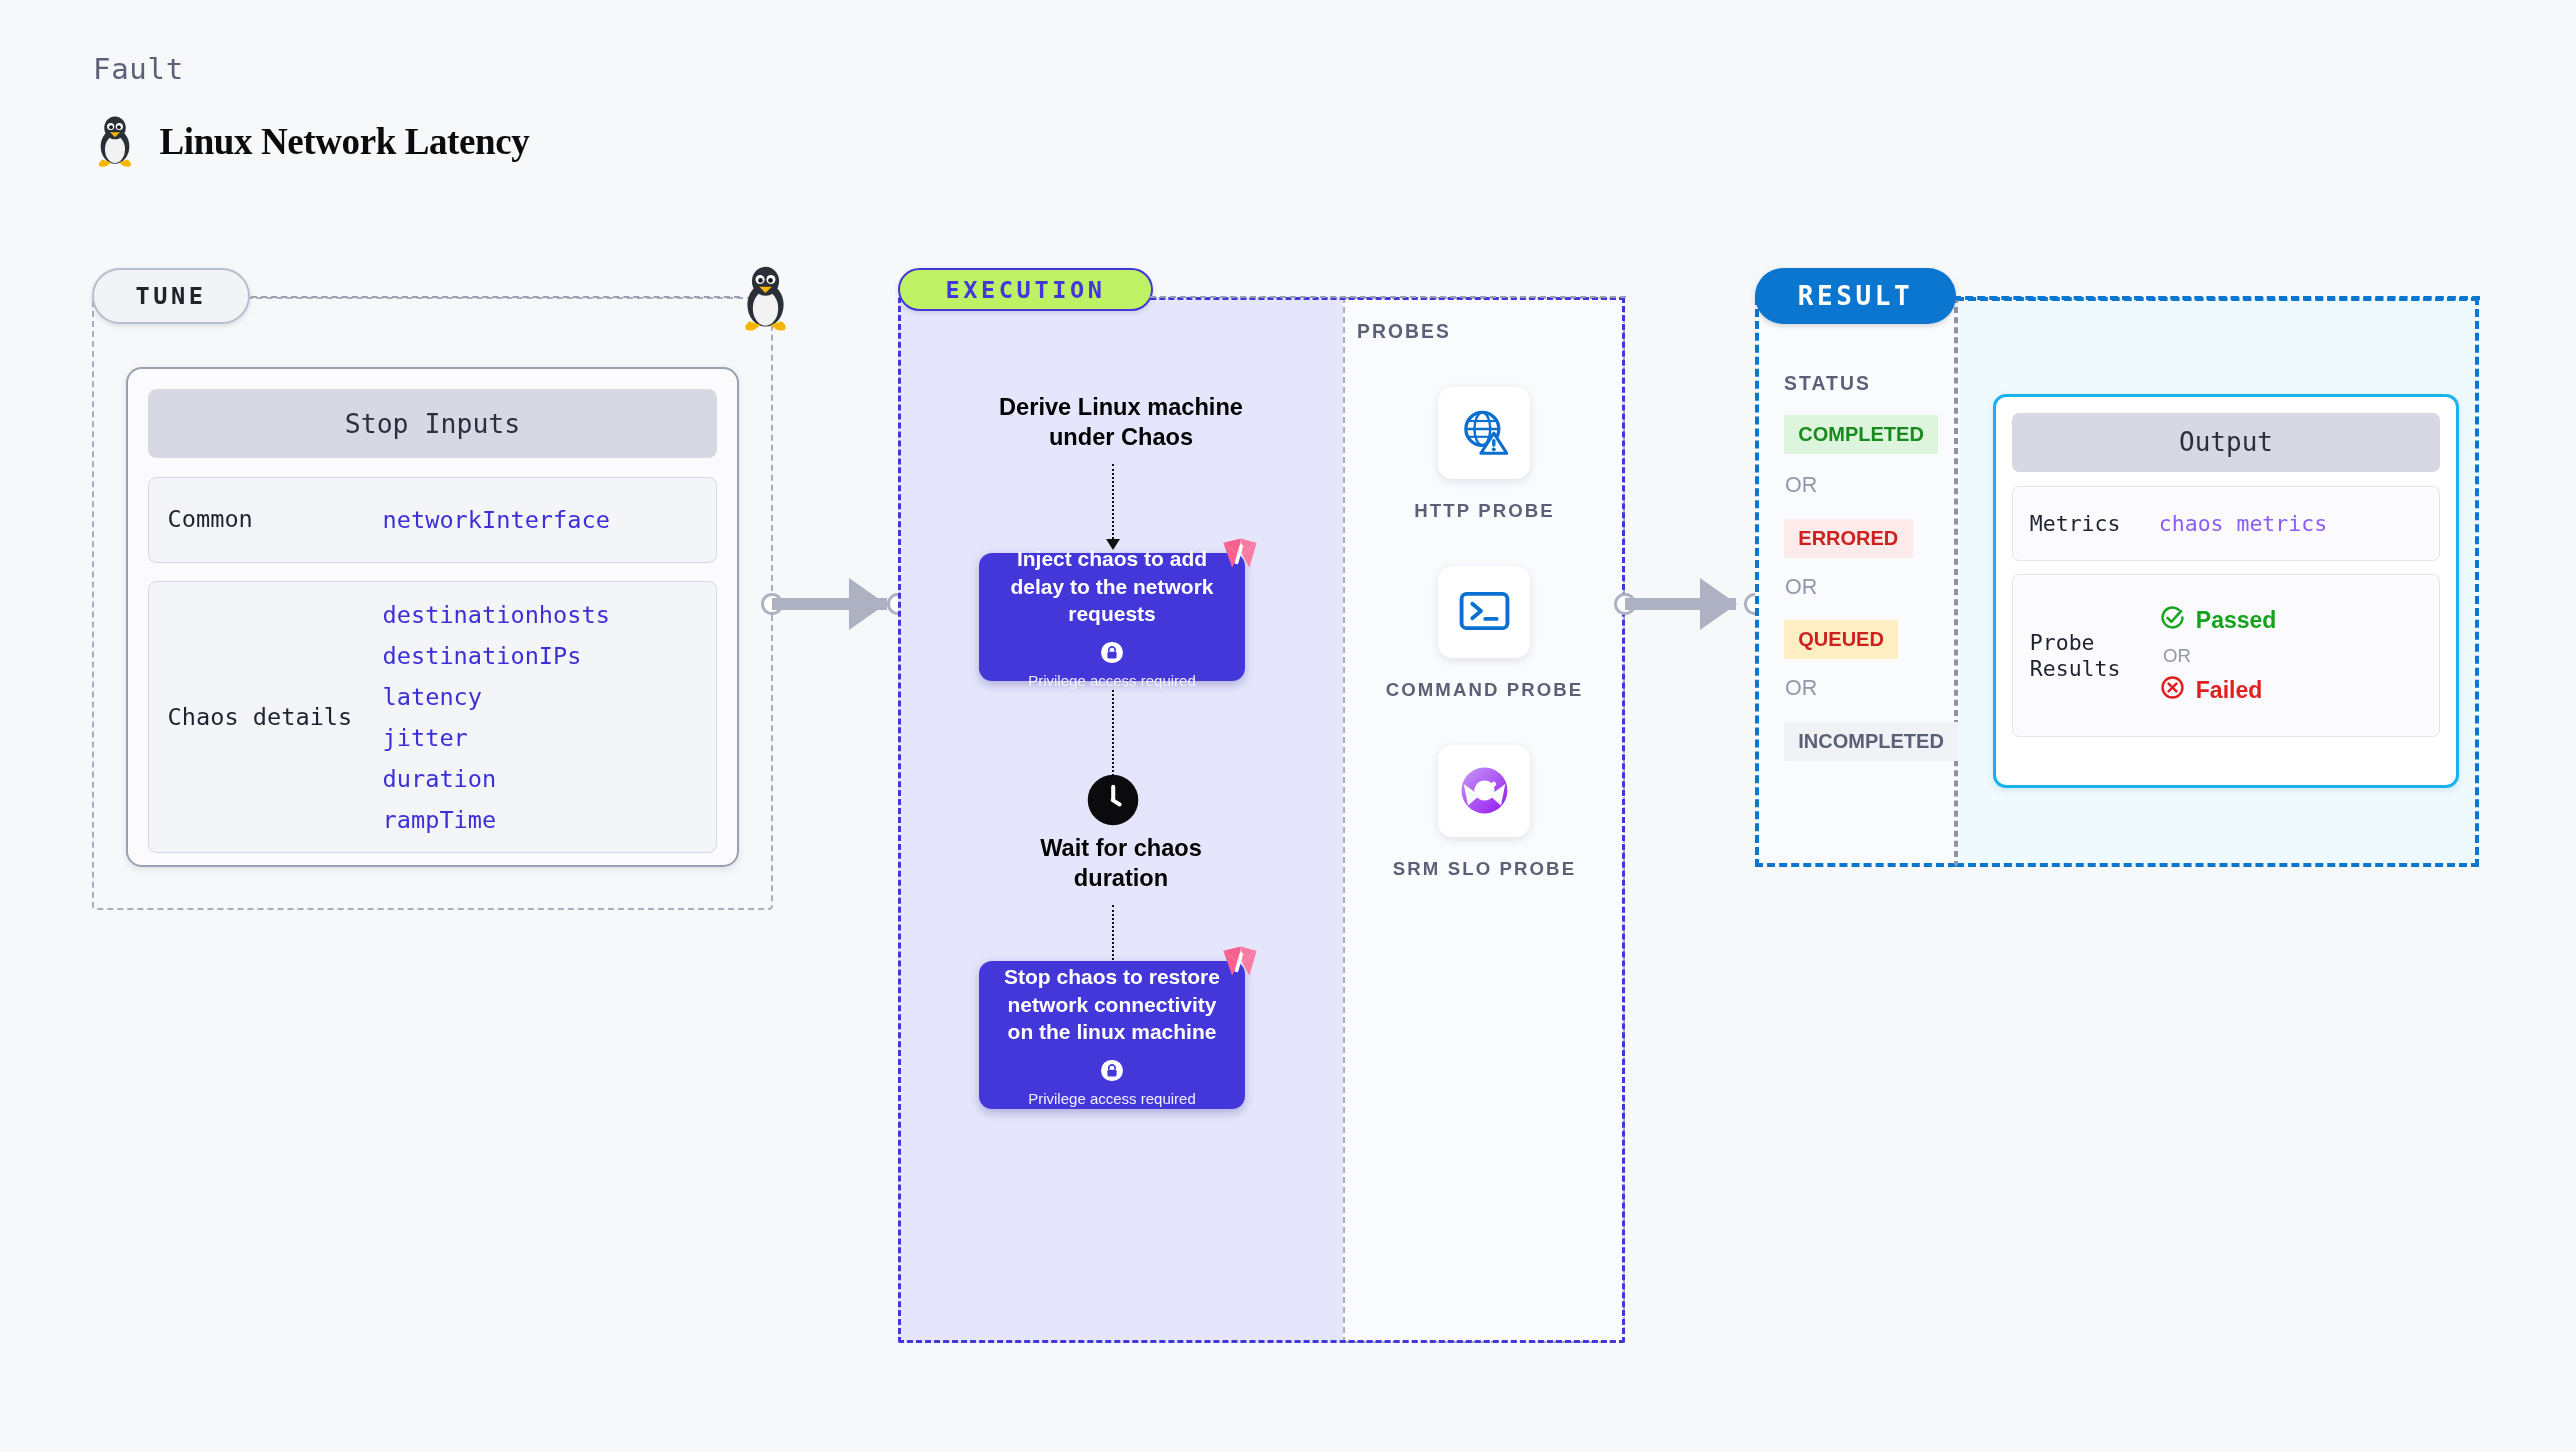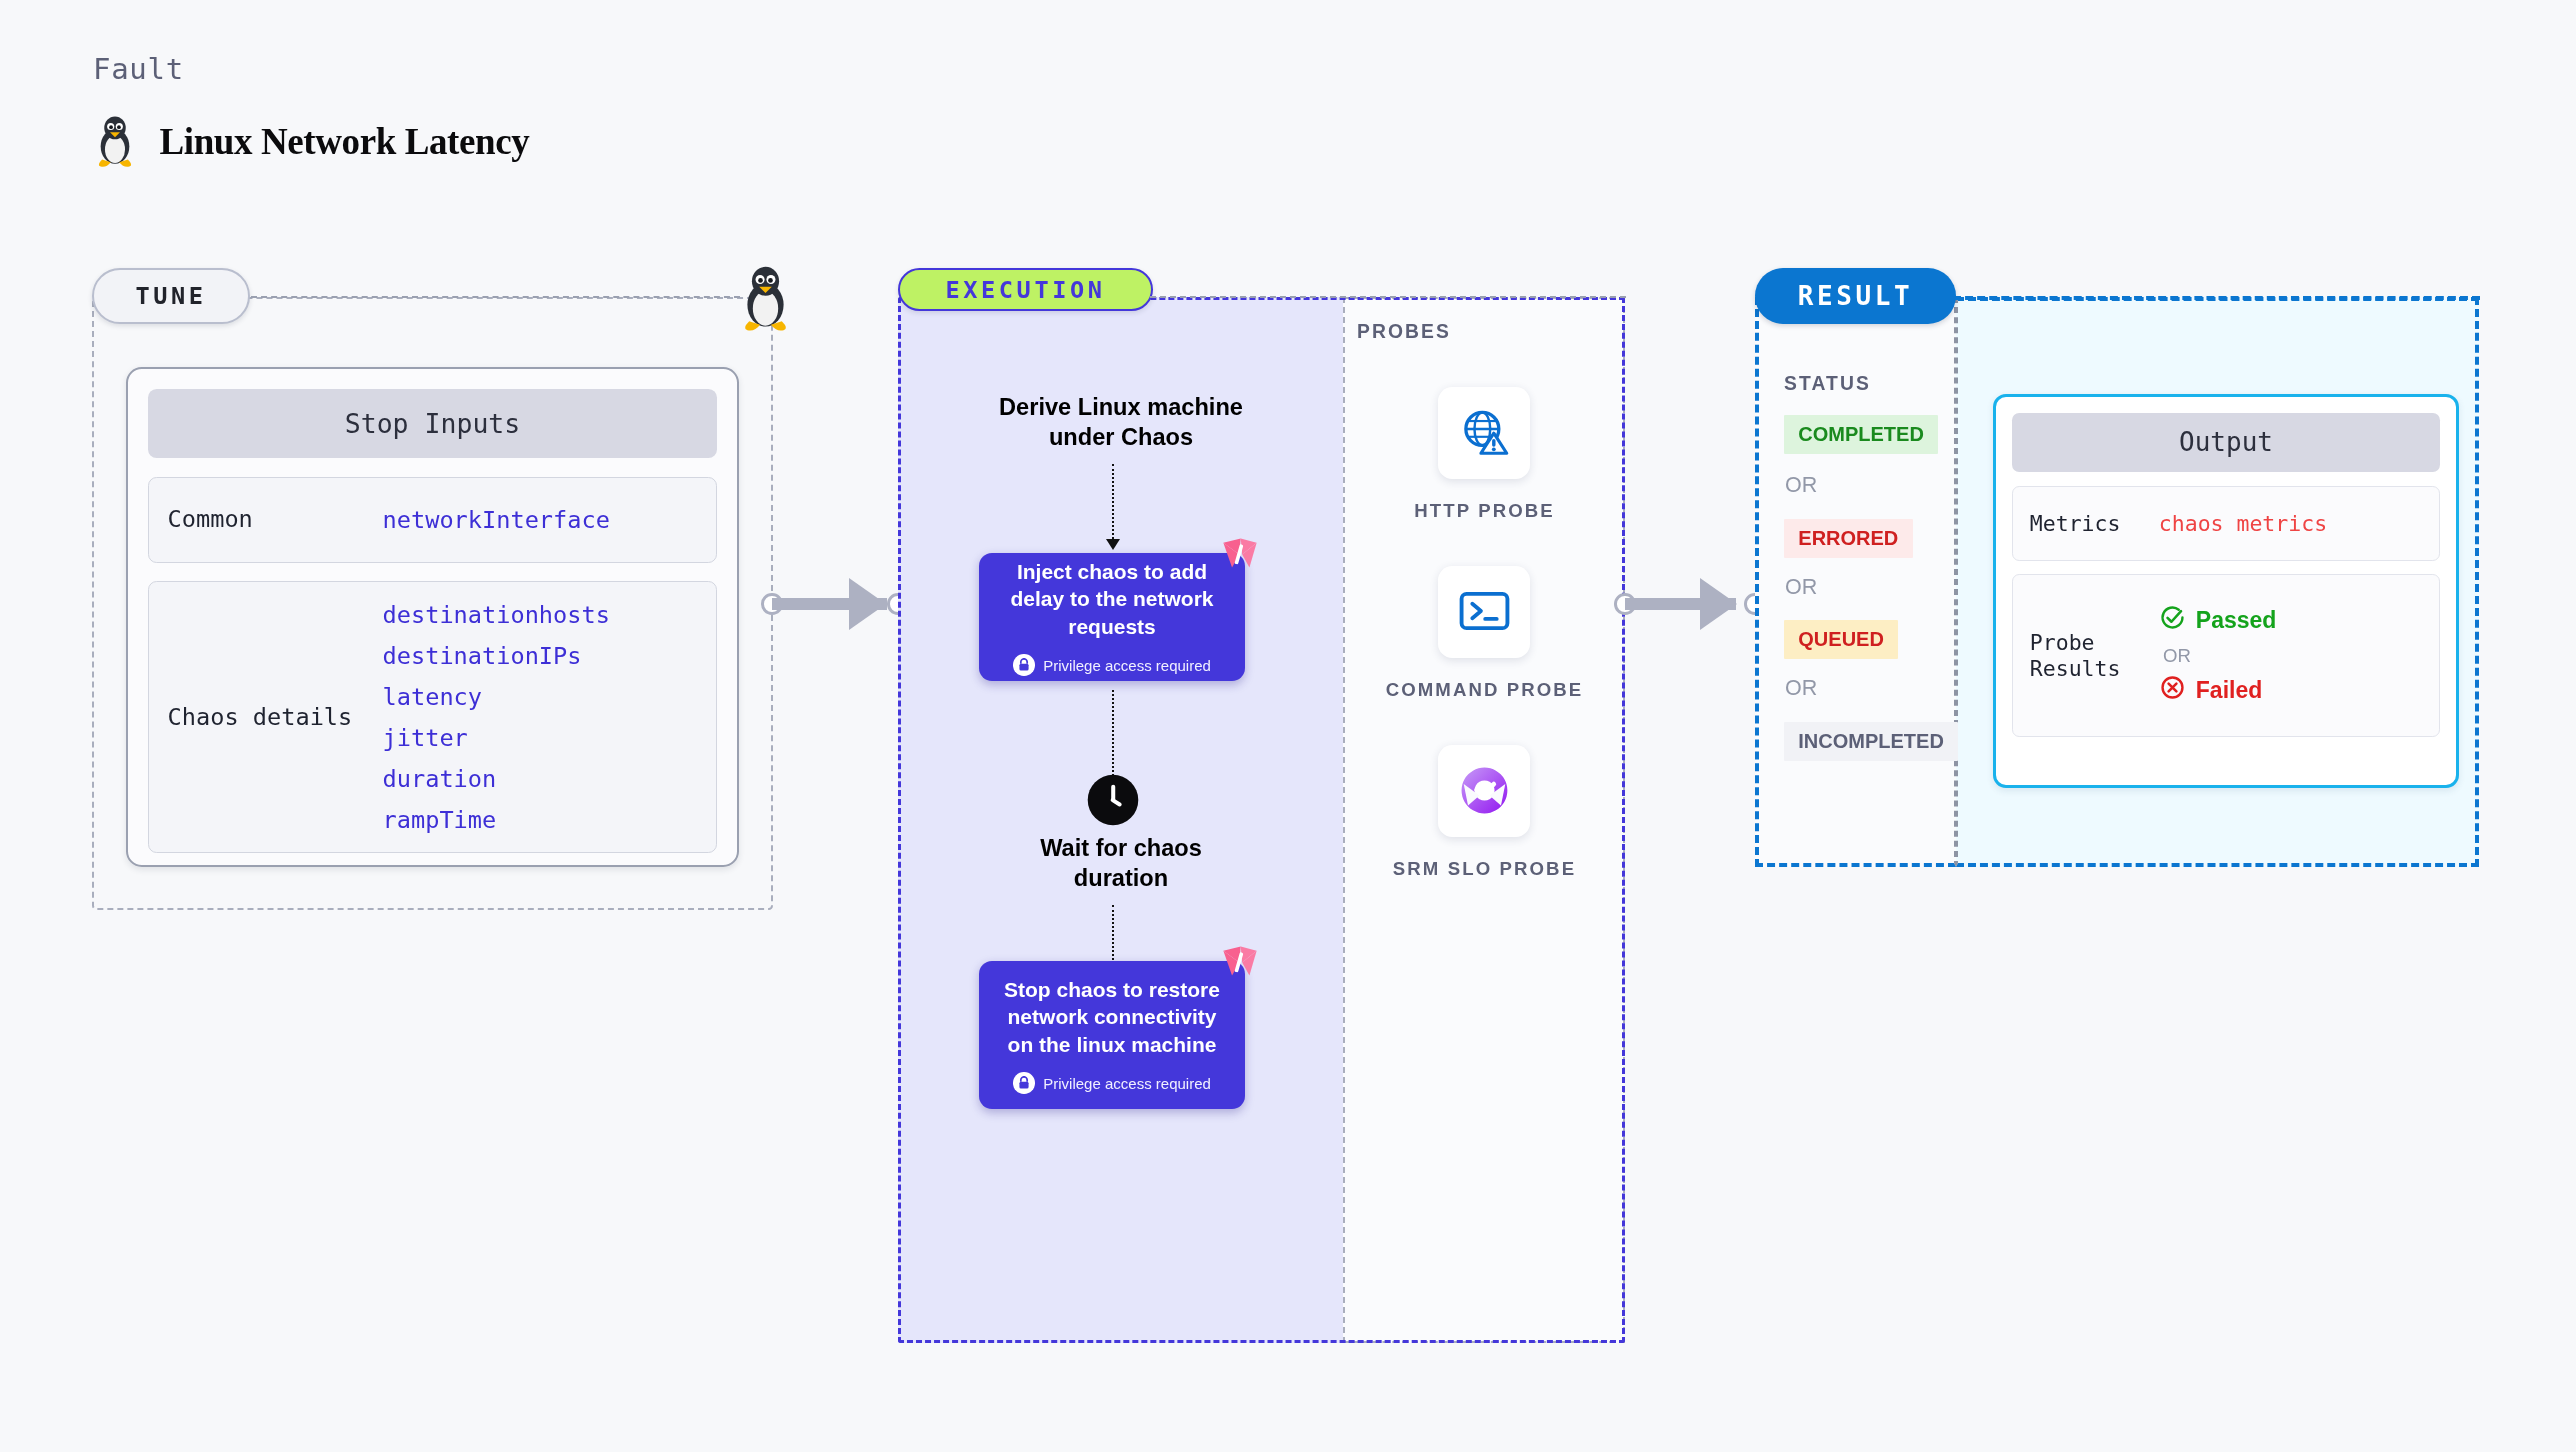--- a/index.html
+++ b/index.html
@@ -118,21 +118,21 @@
 
   .chaos-box {
     position: absolute; background: #4437da; border-radius: 13px;
     color: #fff; text-align: center;
     display: flex; flex-direction: column; align-items: center; justify-content: center;
     box-shadow: 0 3.6px 10px rgba(40,30,140,.28);
   }
   .chaos-box .cb-title { font-size: 21px; font-weight: bold; line-height: 1.3; padding: 0 18.6px; }
   .priv {
     display: flex; align-items: center; gap: 8.6px; margin-top: 14.3px;
-    font-size: 15px; color: #f1f0ff; font-weight: normal;
+    font-size: 15px; color: #f1f0ff; font-weight: normal; flex-direction: column;
   }
   .lock-badge {
     width: 21.5px; height: 21.5px; border-radius: 50%; background: #fff;
     display: flex; align-items: center; justify-content: center;
   }
   .harness-badge { position: absolute; right: -15.8px; top: -15.8px; }
 
   .clock-icon { position: absolute; }
 
   
@@ -188,21 +188,21 @@
   .out-row {
     background: #fbfbfd; border: 1.4px solid #e2e4ec; border-radius: 7.2px;
     display: flex; align-items: center; padding: 0 17px; margin-bottom: 13px;
   }
   .out-row-metrics { height: 75px; }
   .out-row-probe   { height: 163px; }
   .out-key {
     font-family: "DejaVu Sans Mono", monospace; font-size: 21.5px; color: #1f2330;
     width: 129px; flex: none; line-height: 1.2;
   }
-  .out-val-metrics { font-family: "DejaVu Sans Mono", monospace; font-size: 21.5px; color: #ef4444; }
+  .out-val-metrics { font-family: "DejaVu Sans Mono", monospace; font-size: 21.5px; color: #8b5cf6; }
   .pr-col { display: flex; flex-direction: column; gap: 7.2px; }
   .pr-line { display: flex; align-items: center; gap: 10px; font-size: 23px; font-weight: bold; }
   .pr-pass { color: #14a31c; }
   .pr-fail { color: #e02020; }
   .pr-or { font-size: 18.6px; color: #9298a8; font-weight: normal; padding-left: 4.3px; }
 
   
   .conn { position: absolute; }
   .conn-line { position: absolute; background: #adb1c2; height: 11.5px; }
   .conn-head {

